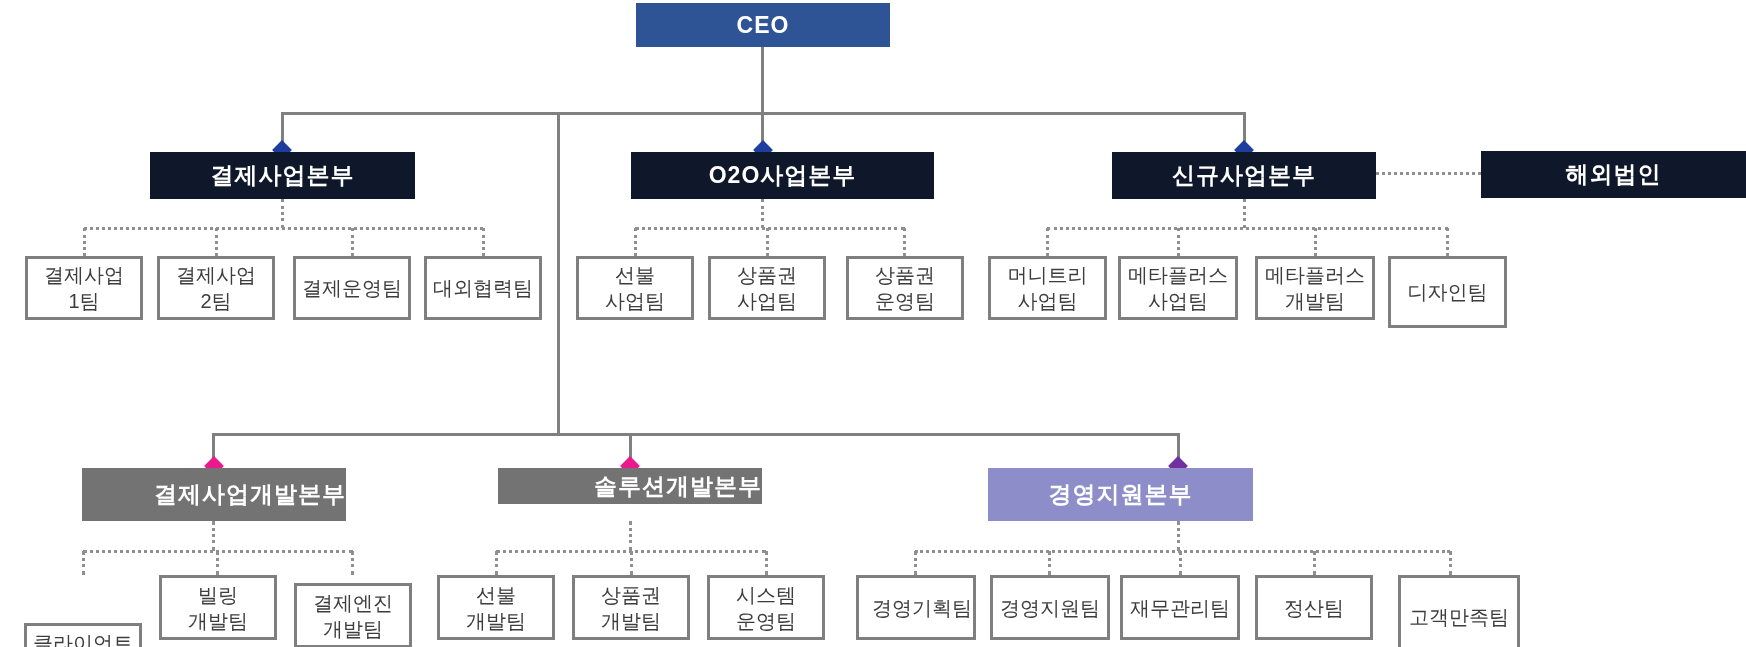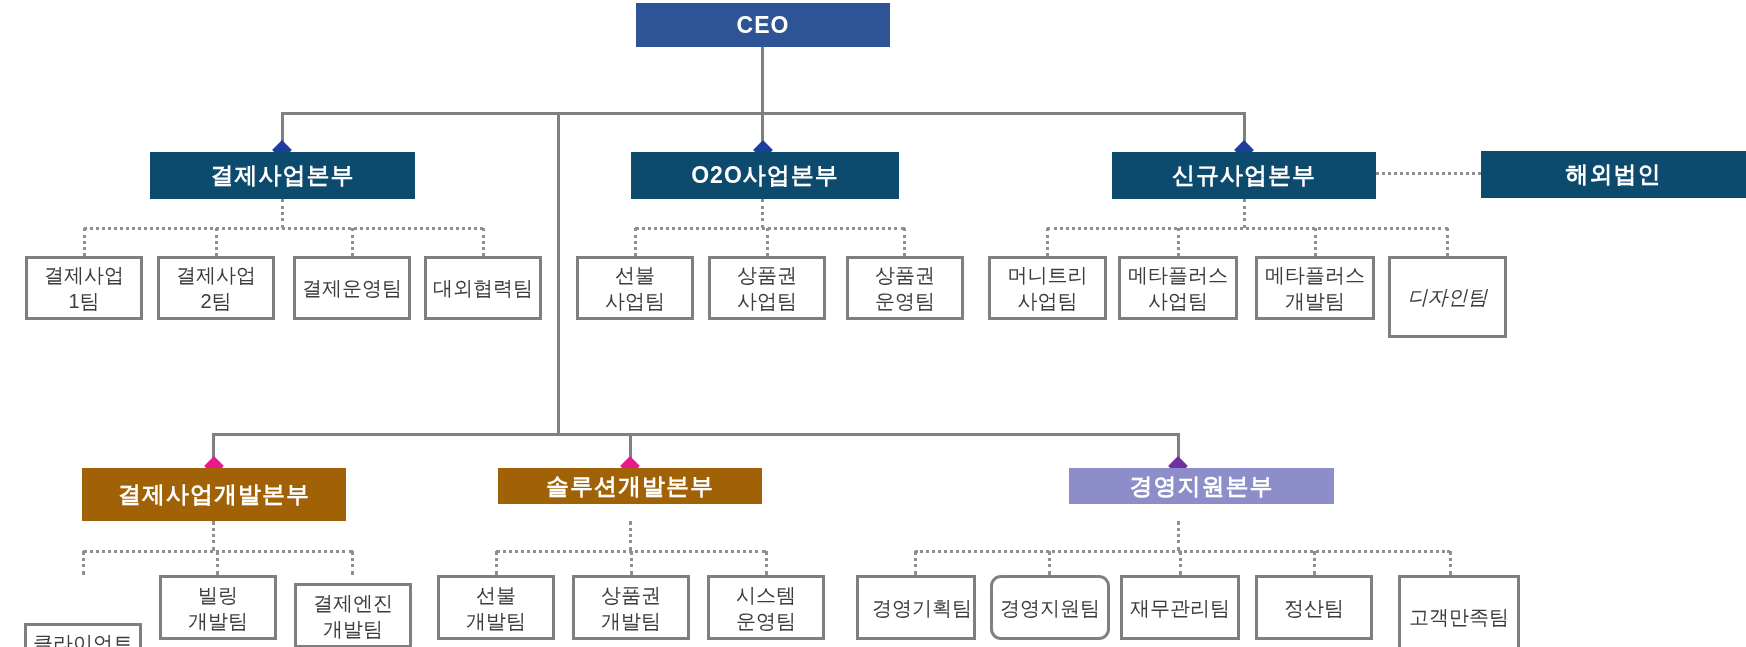--- a/index.html
+++ b/index.html
@@ -16,22 +16,22 @@
     text-align:center;
     box-sizing:border-box;
   }
   .division{
     color:#ffffff;
     font-weight:bold;
     font-size:23px;
     letter-spacing:1px;
   }
   .ceo{background:#2f5496;}
-  .pink{background:#0c4a6e;}
-  .navy{background:#a16207;}
+  .pink{background:#0f172a;}
+  .navy{background:#737373;justify-content:flex-end;}
   .lilac{background:#8d8dc9;}
   .team{
     background:#ffffff;
     border:3px solid #7f7f7f;
     color:#3d3d3d;
     font-size:20px;
     line-height:26px;
     white-space:pre-line;
   }
   .line{position:absolute;background:#808080;}
@@ -110,21 +110,21 @@
   <div class="diamond d-pink" style="left:623px;top:459px;"></div>
   <div class="diamond d-purple" style="left:1171px;top:459px;"></div>
 
   <div class="box ceo division" style="left:636px;top:3px;width:254px;height:44px;">
     <span>CEO</span>
   </div>
 
   <div class="box pink division" style="left:150px;top:152px;width:265px;height:47px;">
     <span>결제사업본부</span>
   </div>
-  <div class="box pink division" style="left:631px;top:152px;width:268px;height:47px;text-align:center;">
+  <div class="box pink division" style="left:631px;top:152px;width:303px;height:47px;text-align:center;">
     <span>O2O사업본부</span>
   </div>
   <div class="box pink division" style="left:1112px;top:152px;width:264px;height:47px;">
     <span>신규사업본부</span>
   </div>
   <div class="box pink division" style="left:1481px;top:151px;width:265px;height:47px;">
     <span>해외법인</span>
   </div>
 
   <div class="box team" style="left:25px;top:256px;width:118px;height:64px;">결제사업
@@ -140,45 +140,45 @@
 사업팀</div>
   <div class="box team" style="left:846px;top:256px;width:118px;height:64px;">상품권
 운영팀</div>
 
   <div class="box team" style="left:988px;top:256px;width:119px;height:64px;">머니트리
 사업팀</div>
   <div class="box team" style="left:1118px;top:256px;width:120px;height:64px;">메타플러스
 사업팀</div>
   <div class="box team" style="left:1255px;top:256px;width:120px;height:64px;">메타플러스
 개발팀</div>
-  <div class="box team" style="left:1388px;top:256px;width:119px;height:82px;font-style:italic;">디자인팀</div>
+  <div class="box team" style="left:1388px;top:256px;width:119px;height:72px;">디자인팀</div>
 
   <div class="box navy division" style="left:82px;top:468px;width:264px;height:53px;">
     <span>결제사업개발본부</span>
   </div>
   <div class="box navy division" style="left:498px;top:468px;width:264px;height:36px;">
     <span>솔루션개발본부</span>
   </div>
-  <div class="box lilac division" style="left:1069px;top:468px;width:265px;height:36px;">
+  <div class="box lilac division" style="left:988px;top:468px;width:265px;height:53px;">
     <span>경영지원본부</span>
   </div>
 
   <div class="box team" style="left:24px;top:575px;width:118px;height:65px;margin-top:48px;">클라이언트
 연동개발팀</div>
   <div class="box team" style="left:159px;top:575px;width:118px;height:65px;">빌링
 개발팀</div>
   <div class="box team" style="left:294px;top:583px;width:118px;height:65px;">결제엔진
 개발팀</div>
 
   <div class="box team" style="left:437px;top:575px;width:118px;height:65px;">선불
 개발팀</div>
   <div class="box team" style="left:572px;top:575px;width:118px;height:65px;">상품권
 개발팀</div>
   <div class="box team" style="left:707px;top:575px;width:118px;height:65px;">시스템
 운영팀</div>
 
   <div class="box team" style="left:856px;top:575px;width:120px;height:65px;padding-left:12px;">경영기획팀</div>
-  <div class="box team" style="left:990px;top:575px;width:120px;height:65px;border-radius:11px;">경영지원팀</div>
+  <div class="box team" style="left:990px;top:575px;width:120px;height:65px;">경영지원팀</div>
   <div class="box team" style="left:1120px;top:575px;width:120px;height:65px;">재무관리팀</div>
   <div class="box team" style="left:1255px;top:575px;width:118px;height:65px;">정산팀</div>
   <div class="box team" style="left:1390px;top:575px;width:122px;height:84px;margin-left:8px;">고객만족팀</div>
 
 </div>
 
 </body></html>

